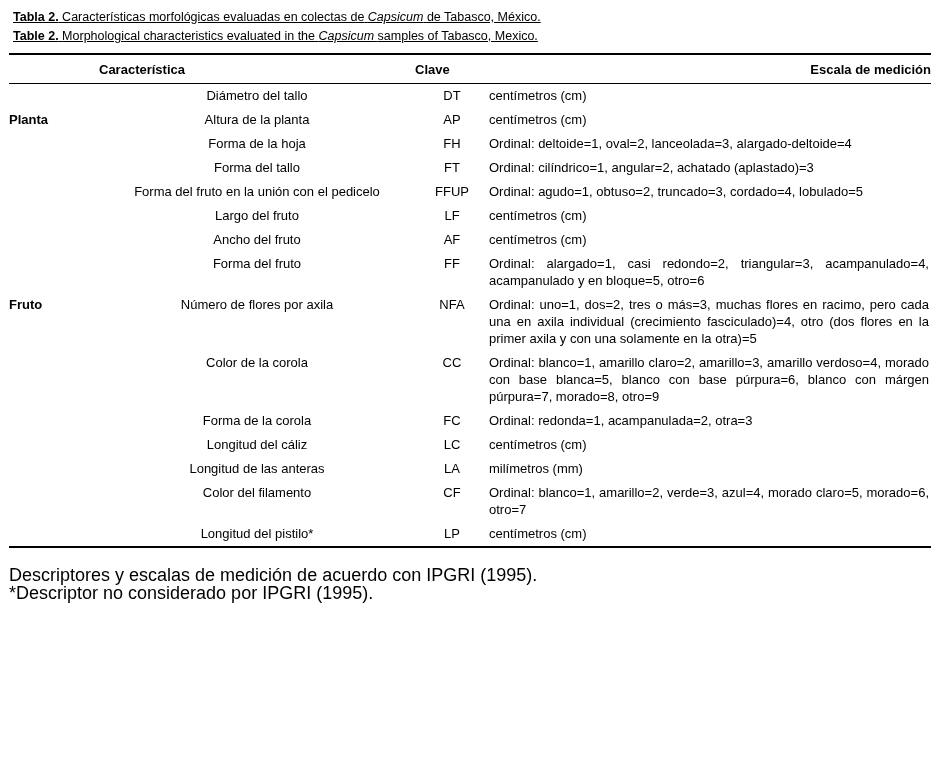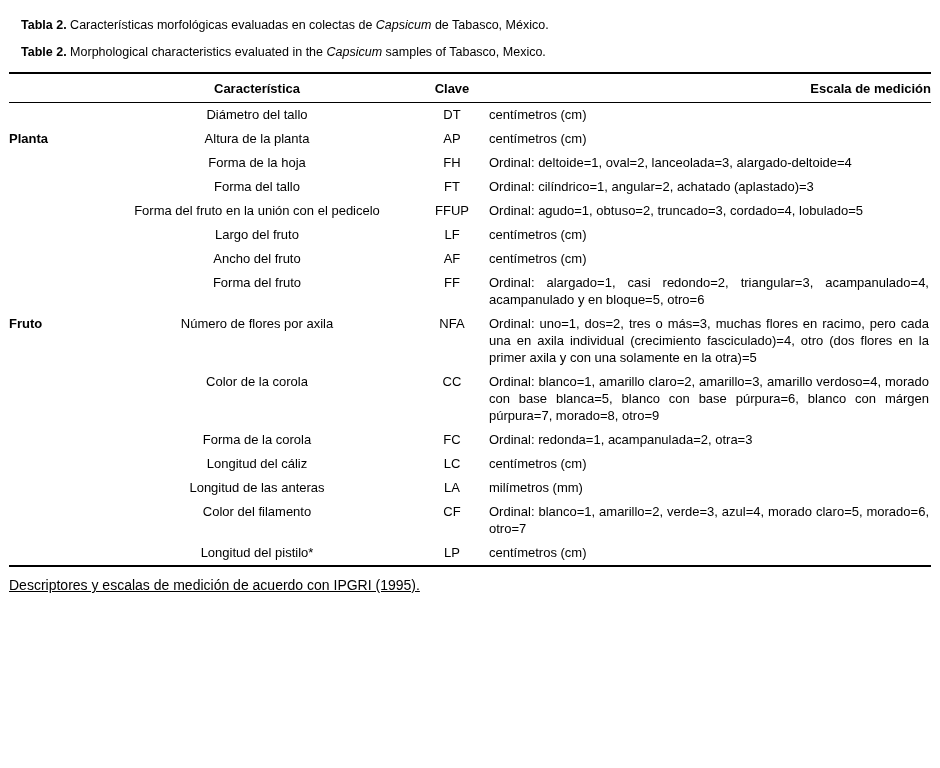--- a/index.html
+++ b/index.html
@@ -11,44 +11,45 @@
   body {
     width: 940px;
     height: 768px;
     box-sizing: border-box;
     padding: 6px 9px 0 9px;
     overflow: hidden;
     font-family: "Liberation Sans", "DejaVu Sans", sans-serif;
     font-size: 13px;
   }
   .caption {
-    margin: 12px;
+    margin: 4px;
     font-size: 12.5px;
     line-height: 15px;
+    text-decoration: underline;
   }
   .caption b { font-weight: bold; }
   .caption i { font-style: italic; }
 
   table.morph {
     width: 922px;
     border-collapse: collapse;
     table-layout: fixed;
     margin-top: 9px;
     border-top: 2px solid #000;
     border-bottom: 2px solid #000;
   }
   col.c-group { width: 90px; }
   col.c-carac { width: 316px; }
   col.c-clave { width: 74px; }
   col.c-escala { width: 442px; }
 
   thead th {
     font-weight: bold;
     font-size: 13px;
-    text-align: center;
+    text-align: left;
     vertical-align: bottom;
     padding: 7px 0 6px 0;
     border-bottom: 1.5px solid #000;
   }
   thead th.h-escala { text-align: right; }
   thead th.h-group { text-align: left; }
 
   tbody td {
     vertical-align: top;
     padding: 3px 0 4px 0;
@@ -58,24 +59,23 @@
   td.car { text-align: center; }
   td.clv { text-align: center; }
   td.esc {
     text-align: justify;
     hyphens: auto;
     -webkit-hyphens: auto;
     padding-right: 2px;
   }
 
   .footnotes {
-    margin-top: 9px;
-    font-size: 14px;
+    margin-top: 18px;
+    font-size: 18px;
     line-height: 18px;
-    text-decoration: underline;
   }
   .footnotes p { margin: 0; }
 </style>
 </head>
 <body>
 
 <p class="caption"><b>Tabla 2.</b>
 <span>Características morfológicas evaluadas en colectas de</span>
 <i>Capsicum</i>
 <span>de Tabasco, México.</span></p>
@@ -189,13 +189,14 @@
       <td class="grp"></td>
       <td class="car">Longitud del pistilo*</td>
       <td class="clv">LP</td>
       <td class="esc">centímetros (cm)</td>
     </tr>
   </tbody>
 </table>
 
 <div class="footnotes">
   <p>Descriptores y escalas de medición de acuerdo con IPGRI (1995).</p>
+  <p>*Descriptor no considerado por IPGRI (1995).</p>
 </div>
 
 </body></html>

